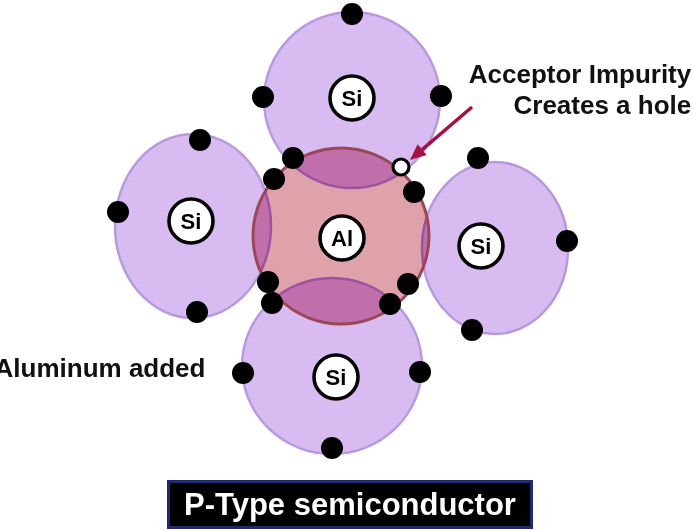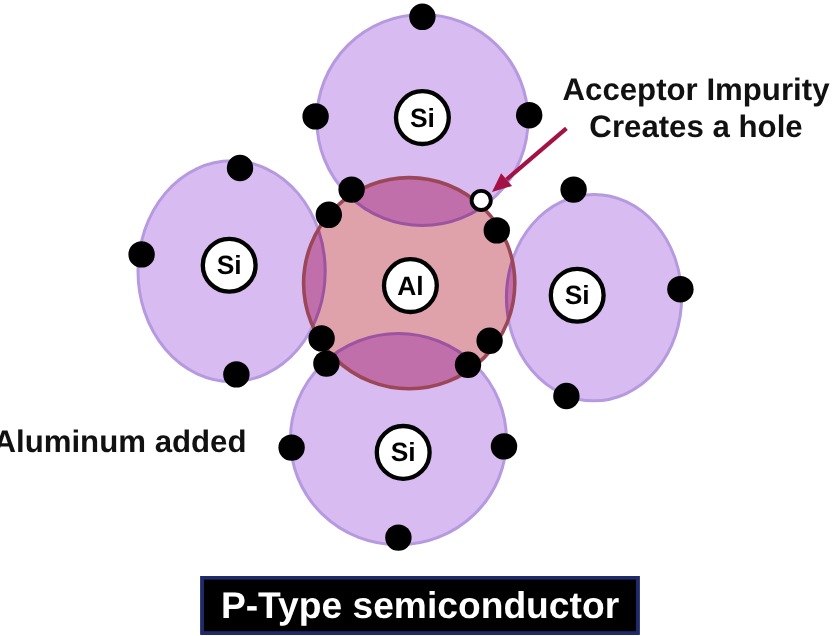--- a/index.html
+++ b/index.html
@@ -10,21 +10,21 @@
     border-radius:30px;
   }
   .stage svg{position:absolute;left:0;top:0;}
   svg text{
     font-family:"Liberation Sans",sans-serif;
     font-weight:bold;
   }
   .anno{
     position:absolute;
     transform:translateX(-50%);
-    text-align:center;
+    text-align:right;
     font-weight:bold;
     font-size:26px;
     line-height:31px;
     color:var(--anno,#111111);
     white-space:nowrap;
   }
   #acceptor-anno{left:580px;top:59px;}
   #aluminum-anno{left:100px;top:353px;}
   .title-box{
     position:absolute;left:167px;top:480px;

